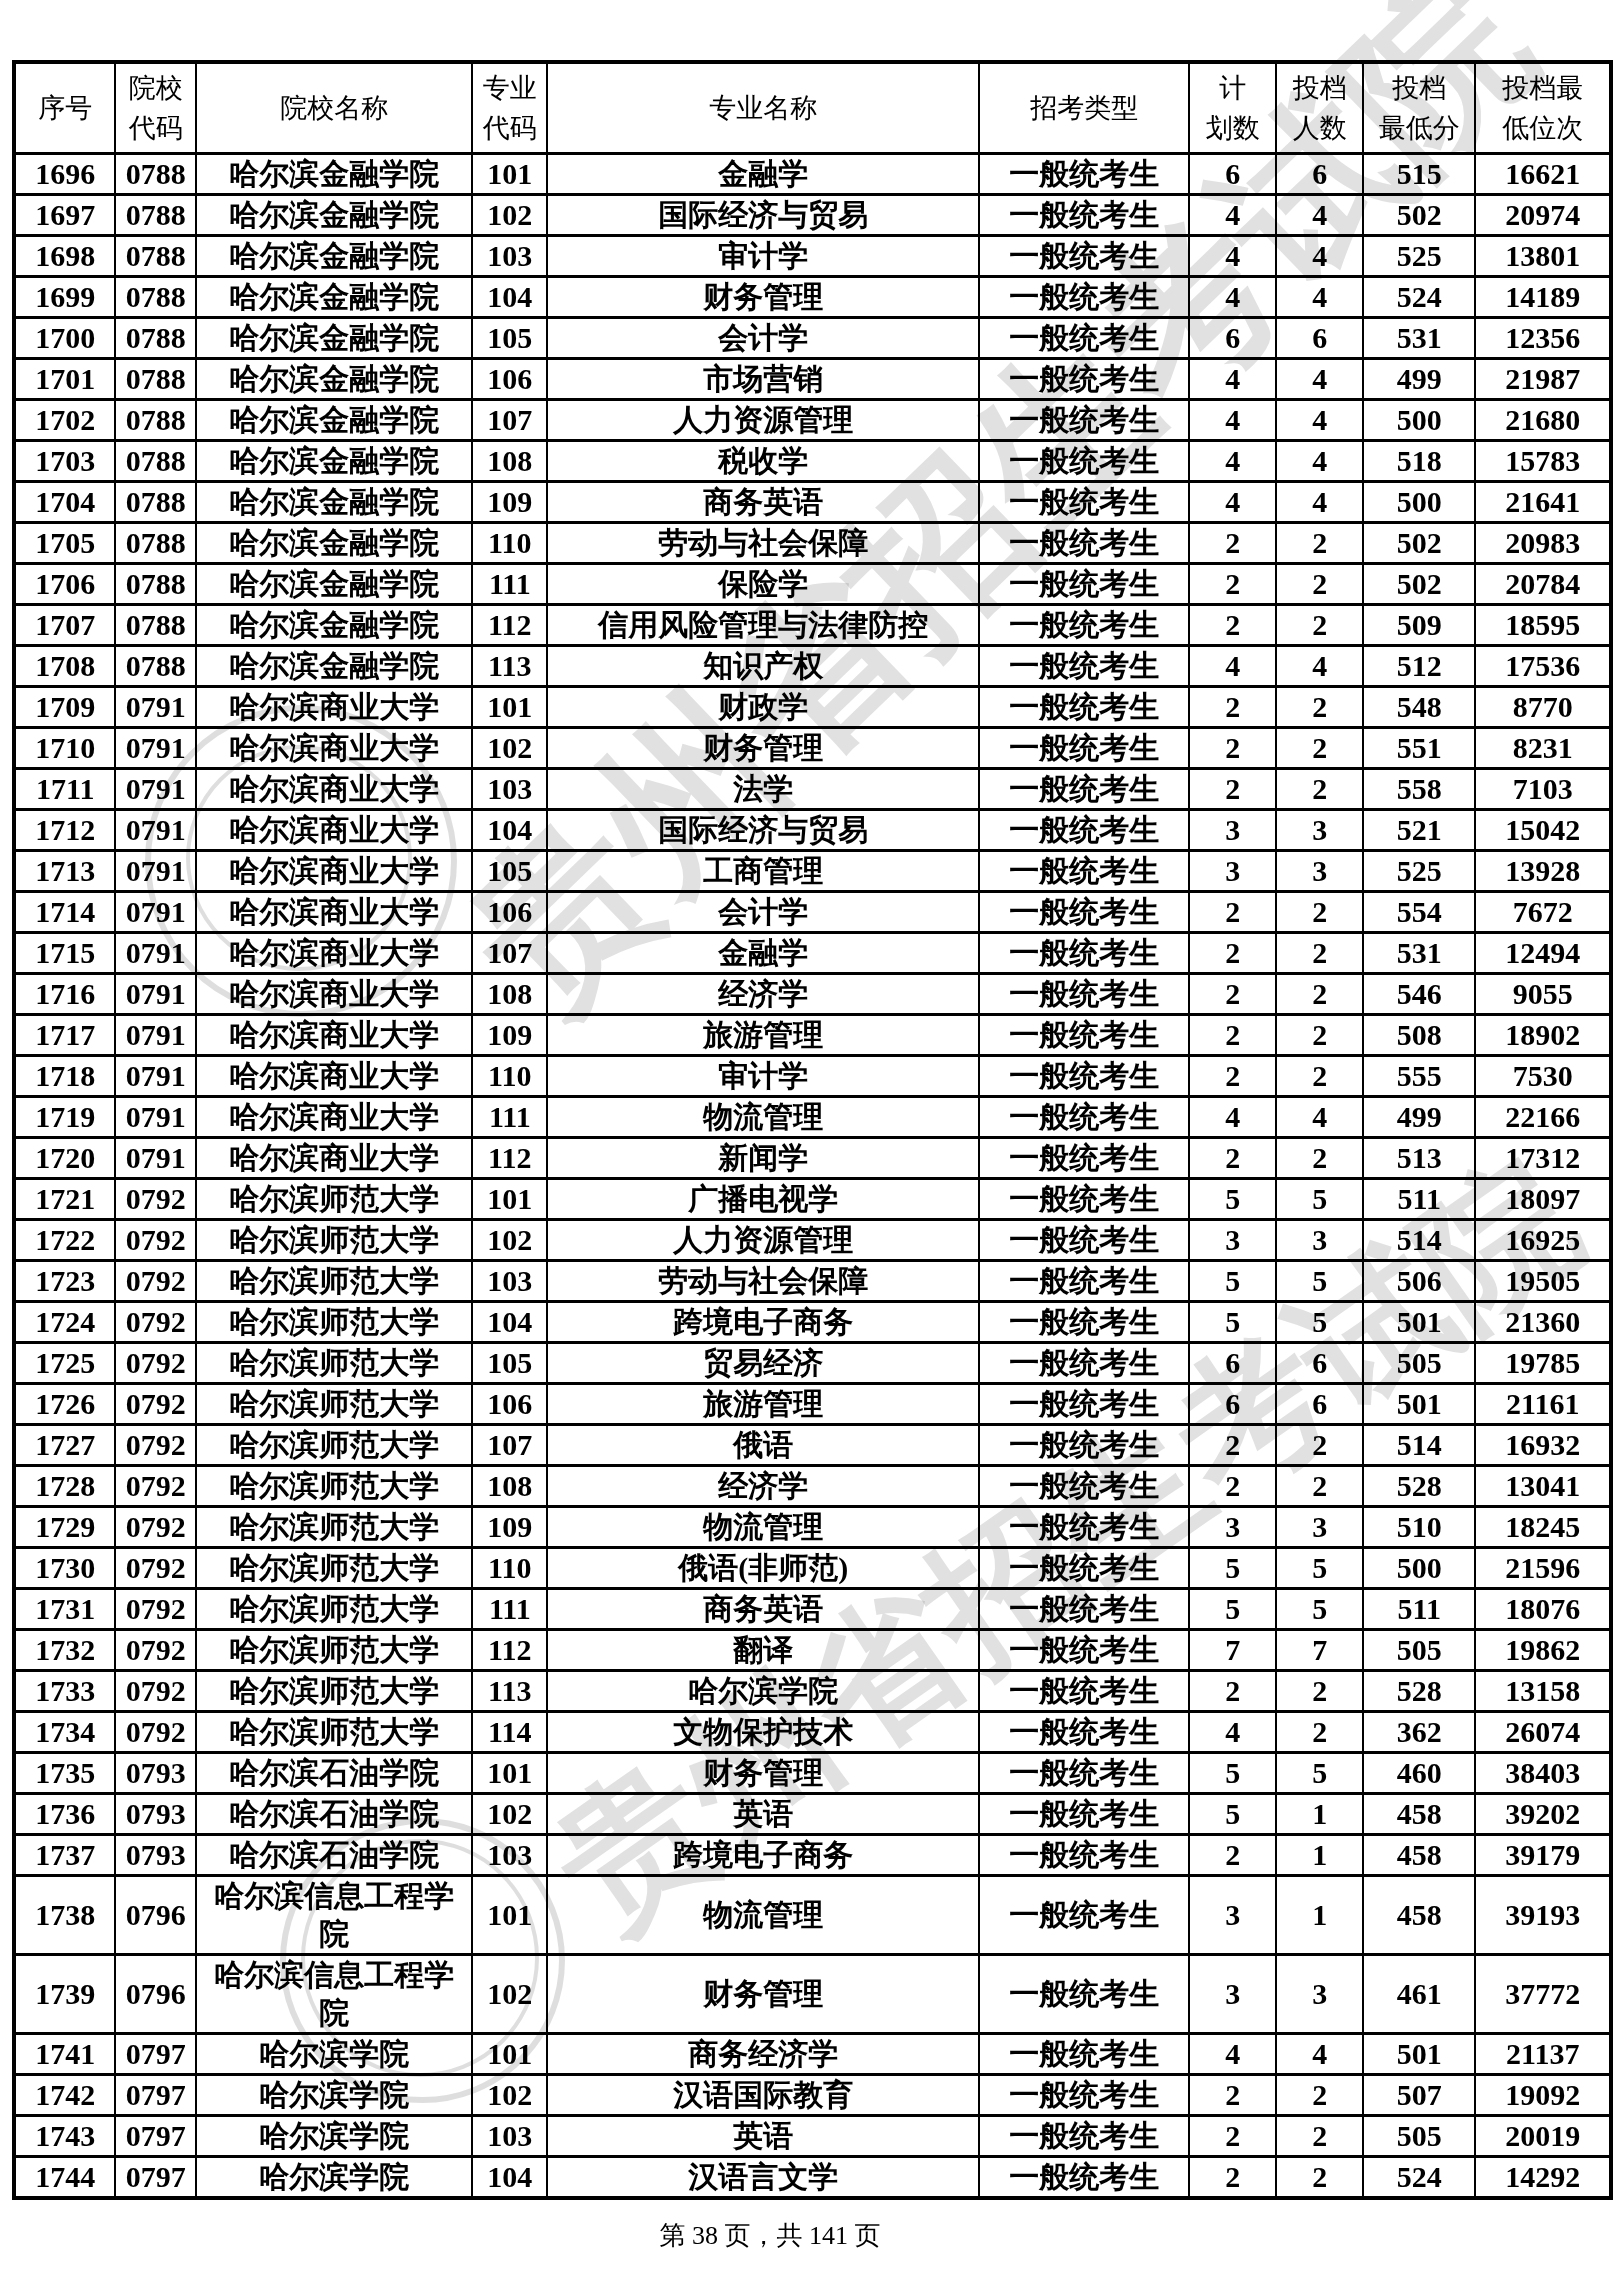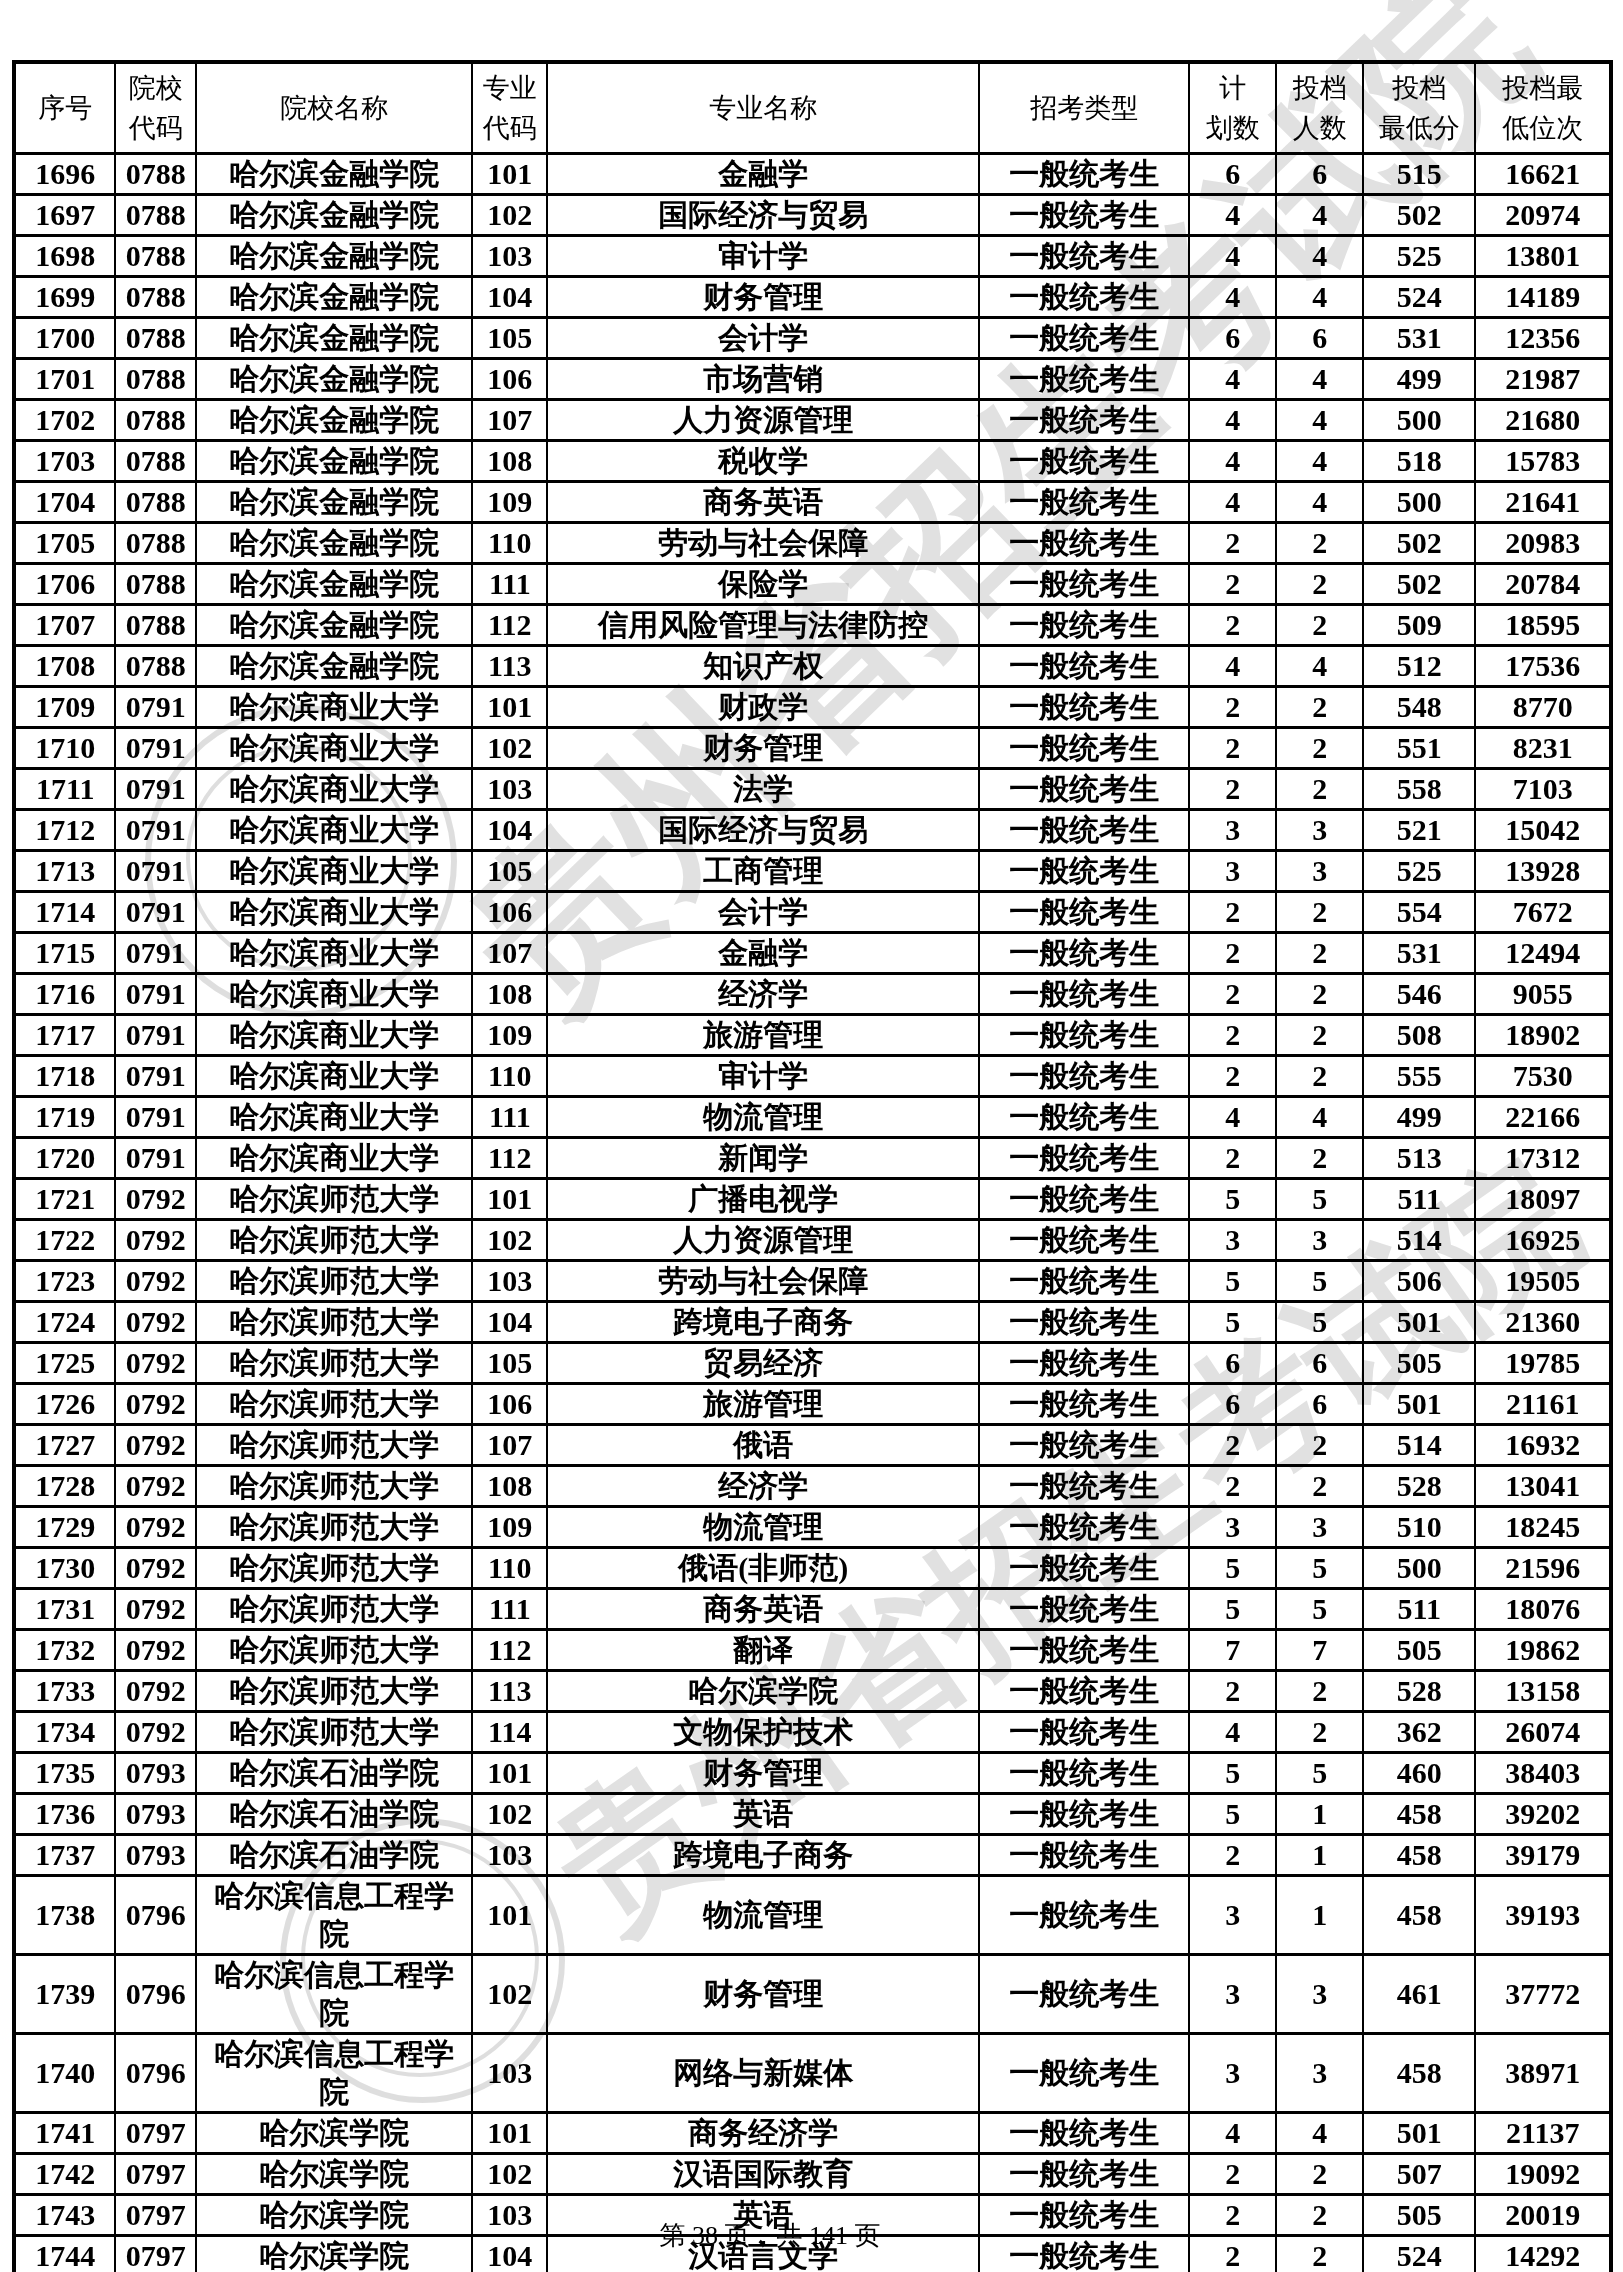--- a/index.html
+++ b/index.html
@@ -620,32 +620,20 @@
           <td class="col-college-name">哈尔滨信息工程学院</td>
           <td class="col-major-code">102</td>
           <td class="col-major-name">财务管理</td>
           <td class="col-exam-type">一般统考生</td>
           <td class="col-plan-count">3</td>
           <td class="col-filed-count">3</td>
           <td class="col-min-score">461</td>
           <td class="col-min-rank">37772</td>
         </tr>
         <tr>
-          <td class="col-serial">1740</td>
-          <td class="col-college-code">0796</td>
-          <td class="col-college-name">哈尔滨信息工程学院</td>
-          <td class="col-major-code">103</td>
-          <td class="col-major-name">网络与新媒体</td>
-          <td class="col-exam-type">一般统考生</td>
-          <td class="col-plan-count">3</td>
-          <td class="col-filed-count">3</td>
-          <td class="col-min-score">458</td>
-          <td class="col-min-rank">38971</td>
-        </tr>
-        <tr>
           <td class="col-serial">1741</td>
           <td class="col-college-code">0797</td>
           <td class="col-college-name">哈尔滨学院</td>
           <td class="col-major-code">101</td>
           <td class="col-major-name">商务经济学</td>
           <td class="col-exam-type">一般统考生</td>
           <td class="col-plan-count">4</td>
           <td class="col-filed-count">4</td>
           <td class="col-min-score">501</td>
           <td class="col-min-rank">21137</td>

